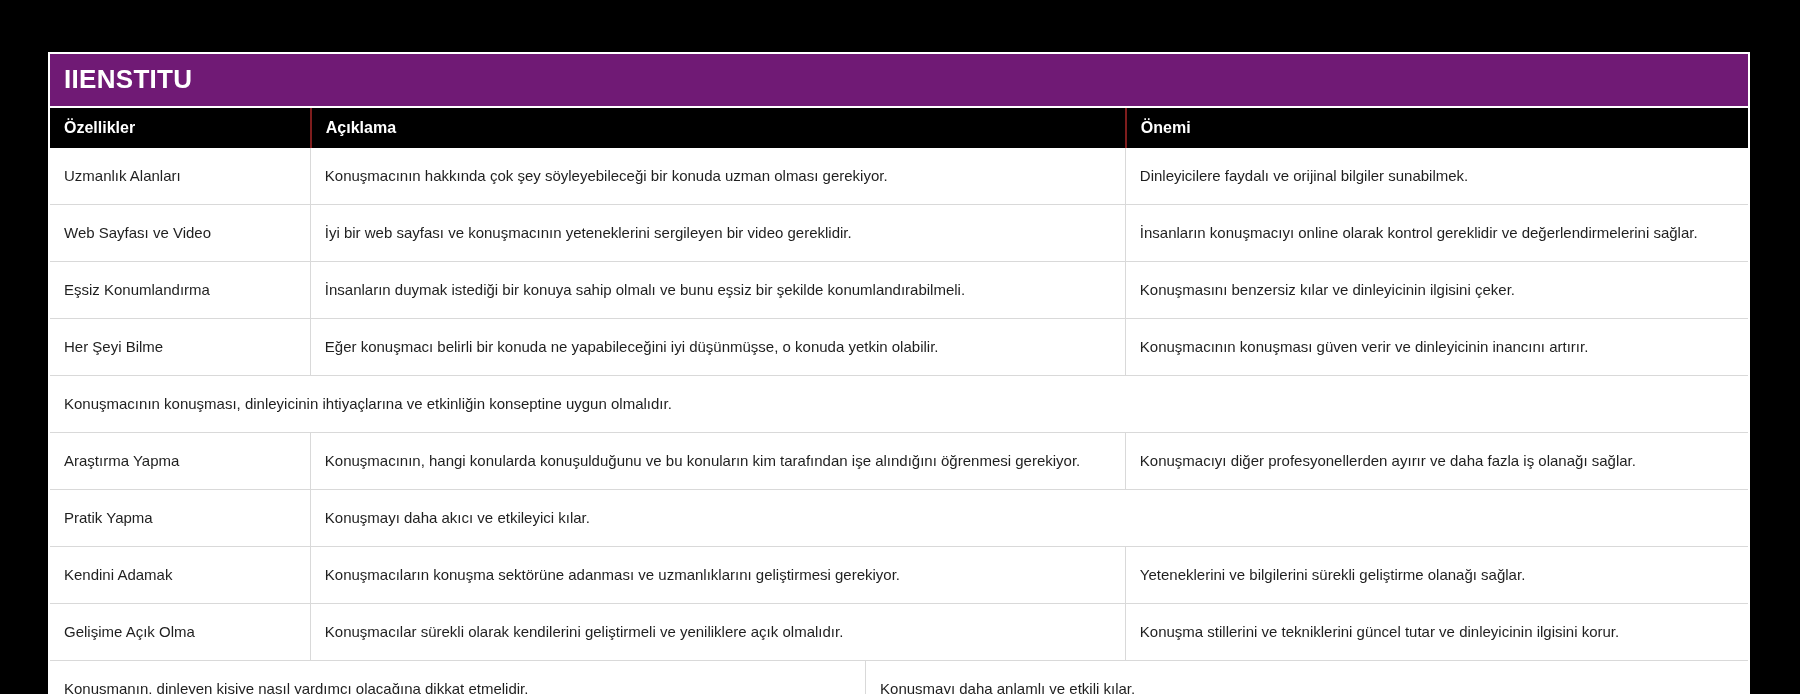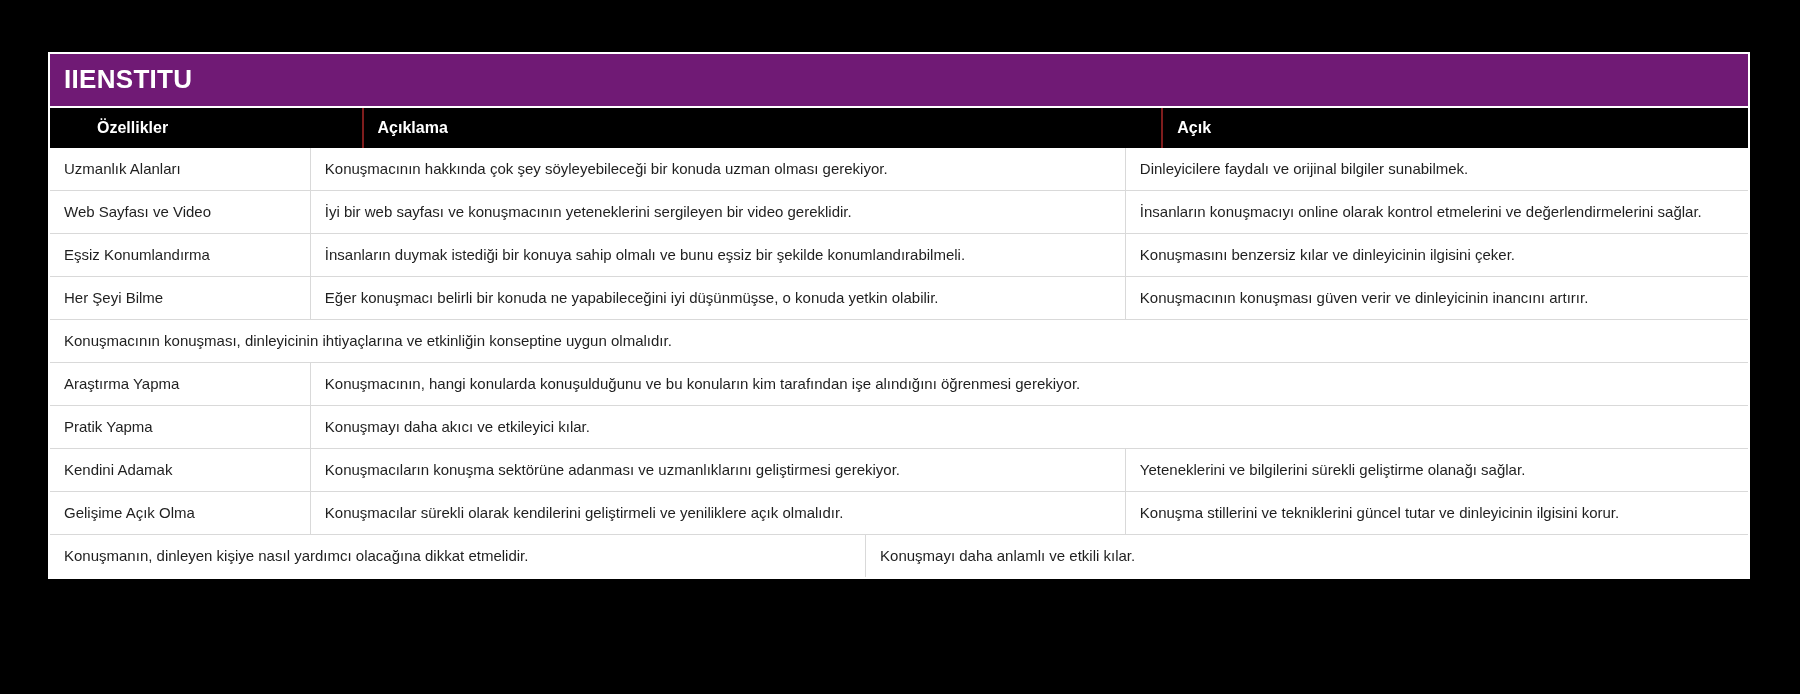--- a/index.html
+++ b/index.html
@@ -36,52 +36,51 @@
     background: #000000;
     color: #ffffff;
   }
   .th {
     box-sizing: border-box;
     padding: 11px 14px;
     font-size: 16px;
     font-weight: 700;
     display: flex;
     align-items: center;
-    margin-left: 33px;
   }
   .th + .th { border-left: 2px solid #7f1d1d; }
   .col1 { width: 15.3%; }
   .col2 { width: 48.0%; }
   .col3 { width: 36.7%; }
   .tr {
     display: flex;
     background: #ffffff;
     color: #1f1f1f;
   }
   .tr + .tr { border-top: 1px solid #d9d9d9; }
   .td {
     box-sizing: border-box;
-    padding: 10px 14px;
+    padding: 17px 14px;
     font-size: 15px;
     line-height: 22px;
     display: flex;
     align-items: center;
   }
   .td + .td { border-left: 1px solid #d9d9d9; }
 </style>
 </head>
 <body>
 
 <div class="table">
   <div class="table-title">IIENSTITU</div>
 
   <div class="table-header">
     <div class="th col1">Özellikler</div>
     <div class="th col2">Açıklama</div>
-    <div class="th col3">Açık</div>
+    <div class="th col3">Önemi</div>
   </div>
 
   <div id="table-body">
       <div class="tr">
         <div class="td col1">
           <span>Uzmanlık Alanları</span>
         </div>
         <div class="td col2">
           <span>Konuşmacının hakkında çok şey söyleyebileceği bir konuda uzman olması gerekiyor.</span>
         </div>
@@ -90,21 +89,21 @@
         </div>
       </div>
       <div class="tr">
         <div class="td col1">
           <span>Web Sayfası ve Video</span>
         </div>
         <div class="td col2">
           <span>İyi bir web sayfası ve konuşmacının yeteneklerini sergileyen bir video gereklidir.</span>
         </div>
         <div class="td col3">
-          <span>İnsanların konuşmacıyı online olarak kontrol etmelerini ve değerlendirmelerini sağlar.</span>
+          <span>İnsanların konuşmacıyı online olarak kontrol gereklidir ve değerlendirmelerini sağlar.</span>
         </div>
       </div>
       <div class="tr">
         <div class="td col1">
           <span>Eşsiz Konumlandırma</span>
         </div>
         <div class="td col2">
           <span>İnsanların duymak istediği bir konuya sahip olmalı ve bunu eşsiz bir şekilde konumlandırabilmeli.</span>
         </div>
         <div class="td col3">
@@ -126,20 +125,23 @@
         <div class="td col2">
           <span>Konuşmacının konuşması, dinleyicinin ihtiyaçlarına ve etkinliğin konseptine uygun olmalıdır.</span>
         </div>
       </div>
       <div class="tr">
         <div class="td col1">
           <span>Araştırma Yapma</span>
         </div>
         <div class="td col2">
           <span>Konuşmacının, hangi konularda konuşulduğunu ve bu konuların kim tarafından işe alındığını öğrenmesi gerekiyor.</span>
+        </div>
+        <div class="td col3">
+          <span>Konuşmacıyı diğer profesyonellerden ayırır ve daha fazla iş olanağı sağlar.</span>
         </div>
       </div>
       <div class="tr">
         <div class="td col1">
           <span>Pratik Yapma</span>
         </div>
         <div class="td col3">
           <span>Konuşmayı daha akıcı ve etkileyici kılar.</span>
         </div>
       </div>

